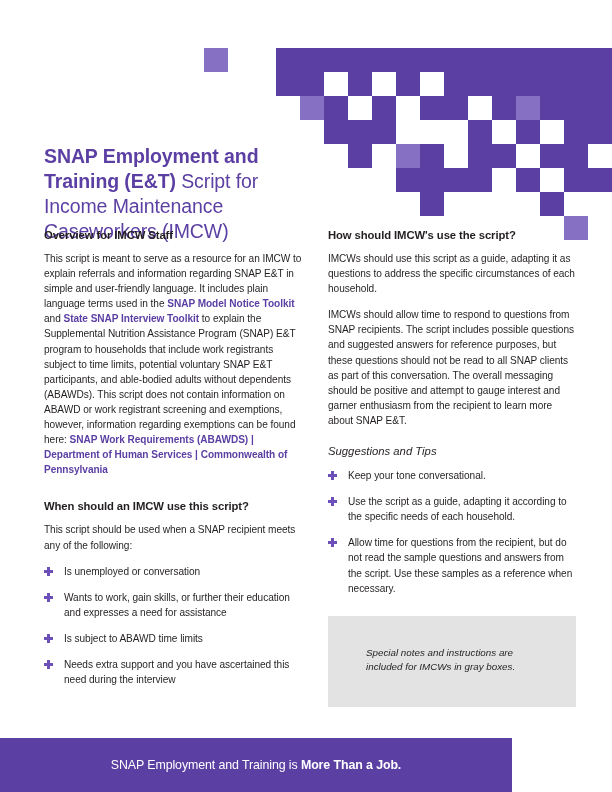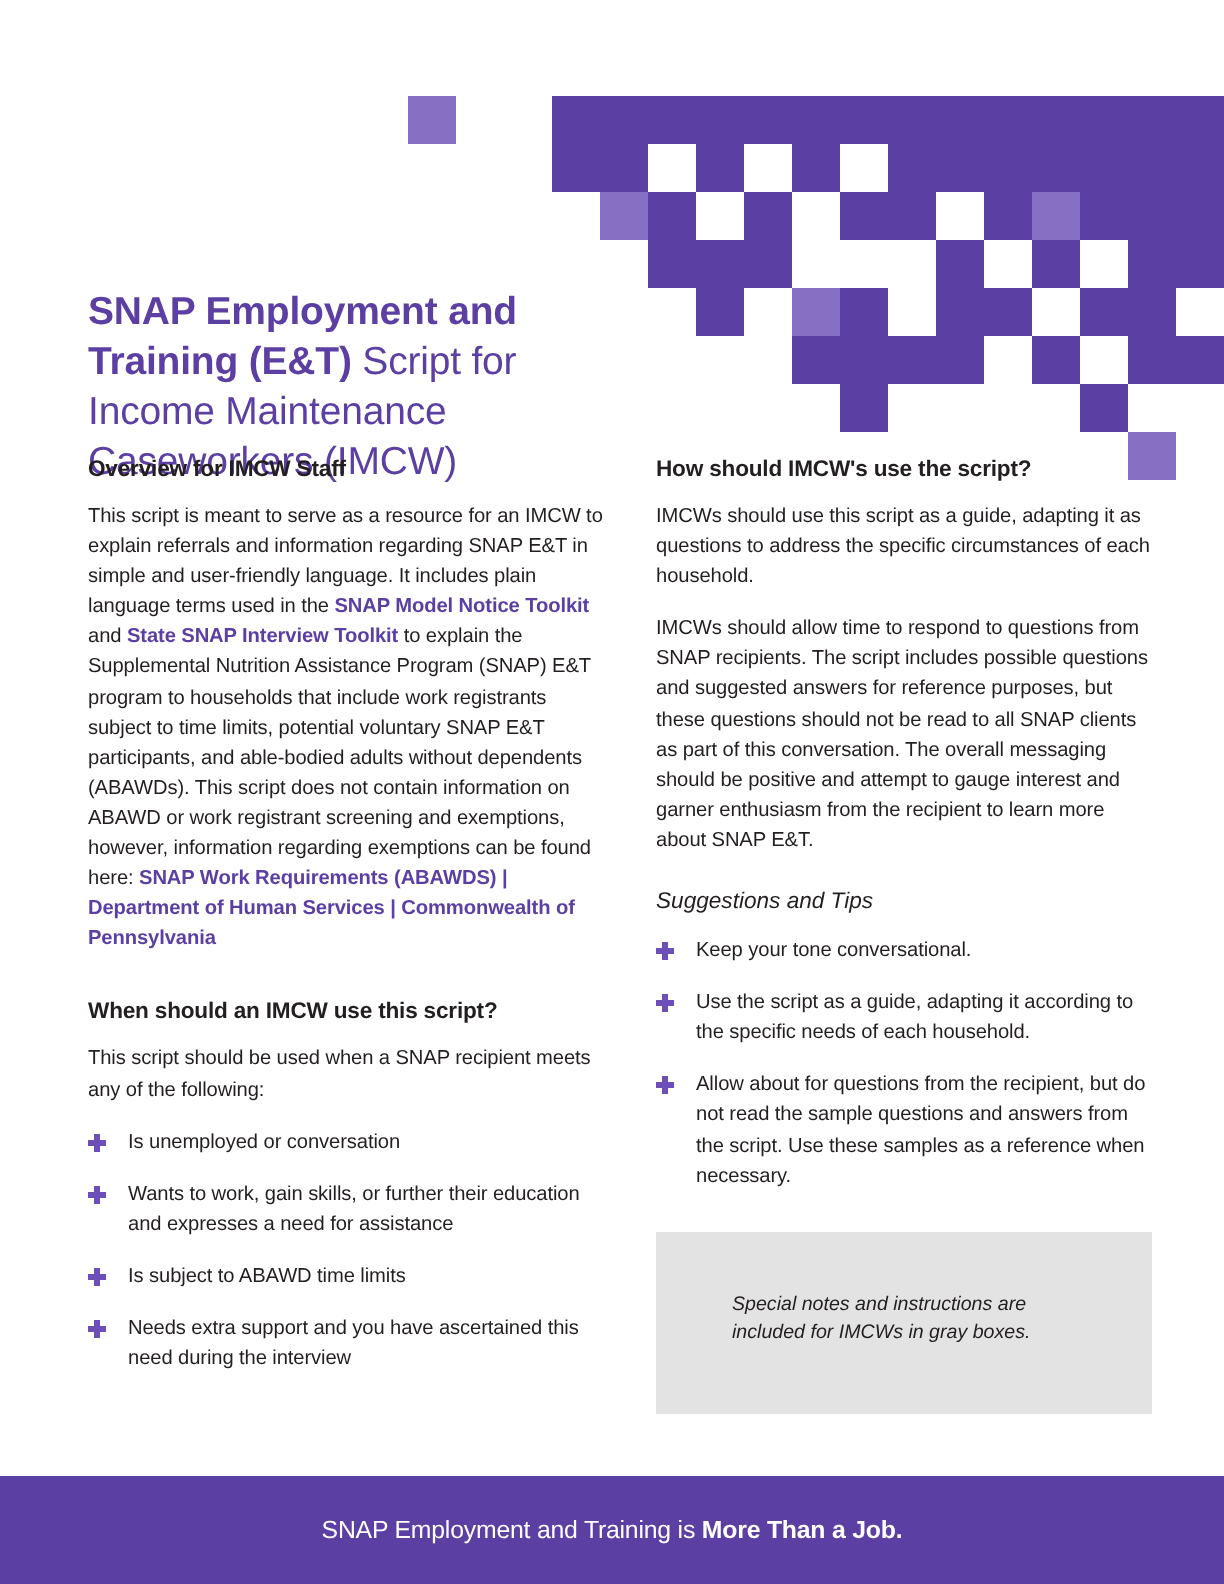--- a/index.html
+++ b/index.html
@@ -136,21 +136,21 @@
     font-style: italic;
     line-height: 14.5px;
     color: #231f20;
   }
 
   
   #footer {
     position: absolute;
     left: 0;
     bottom: 0;
-    width: 612px;
+    width: 512px;
     height: 54px;
     background: #5b3fa3;
     display: flex;
     align-items: center;
     justify-content: center;
   }
   #footer-text {
     color: #ffffff;
     font-size: 12.4px;
     letter-spacing: -0.1px;
@@ -272,21 +272,21 @@
       <li>
         <span class="plus-icon"></span>
         <span>Keep your tone conversational.</span>
       </li>
       <li>
         <span class="plus-icon"></span>
         <span>Use the script as a guide, adapting it according to the specific needs of each household.</span>
       </li>
       <li>
         <span class="plus-icon"></span>
-        <span>Allow about for questions from the recipient, but do not read the sample questions and answers from the script. Use these samples as a reference when necessary.</span>
+        <span>Allow time for questions from the recipient, but do not read the sample questions and answers from the script. Use these samples as a reference when necessary.</span>
       </li>
     </ul>
   </section>
 
   <div id="gray-box">
     <p>Special notes and instructions are included for IMCWs in gray boxes.</p>
   </div>
 </div>
 
 <div id="footer">

